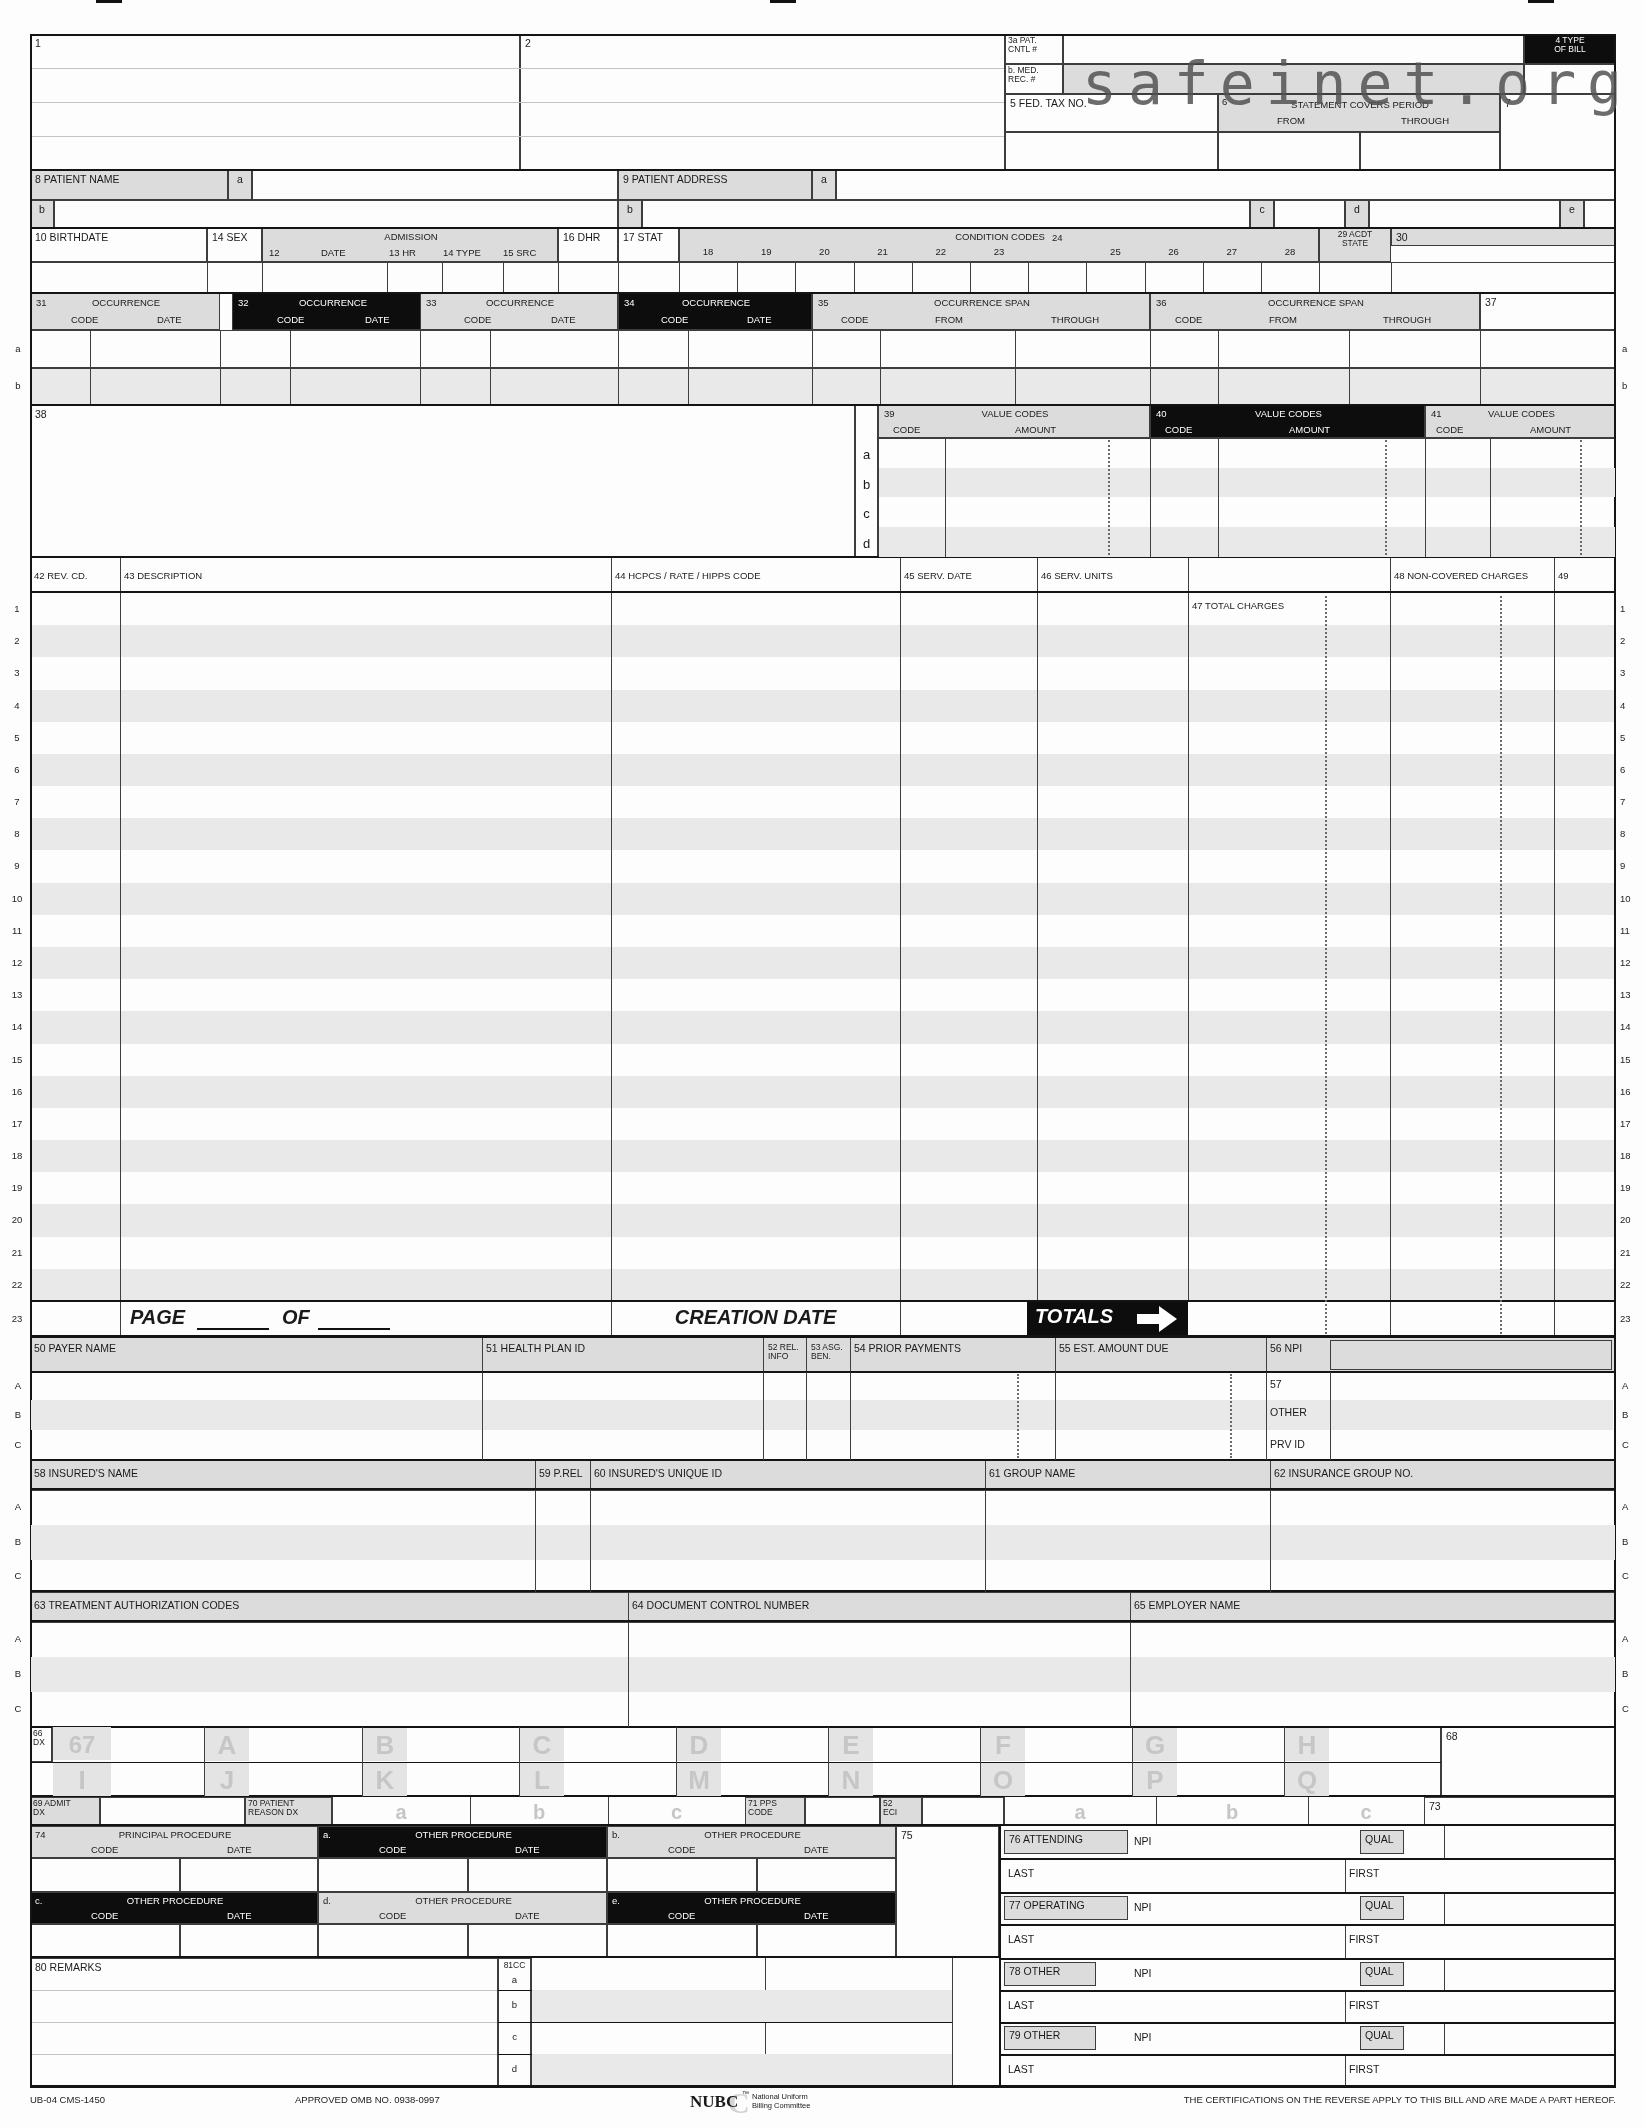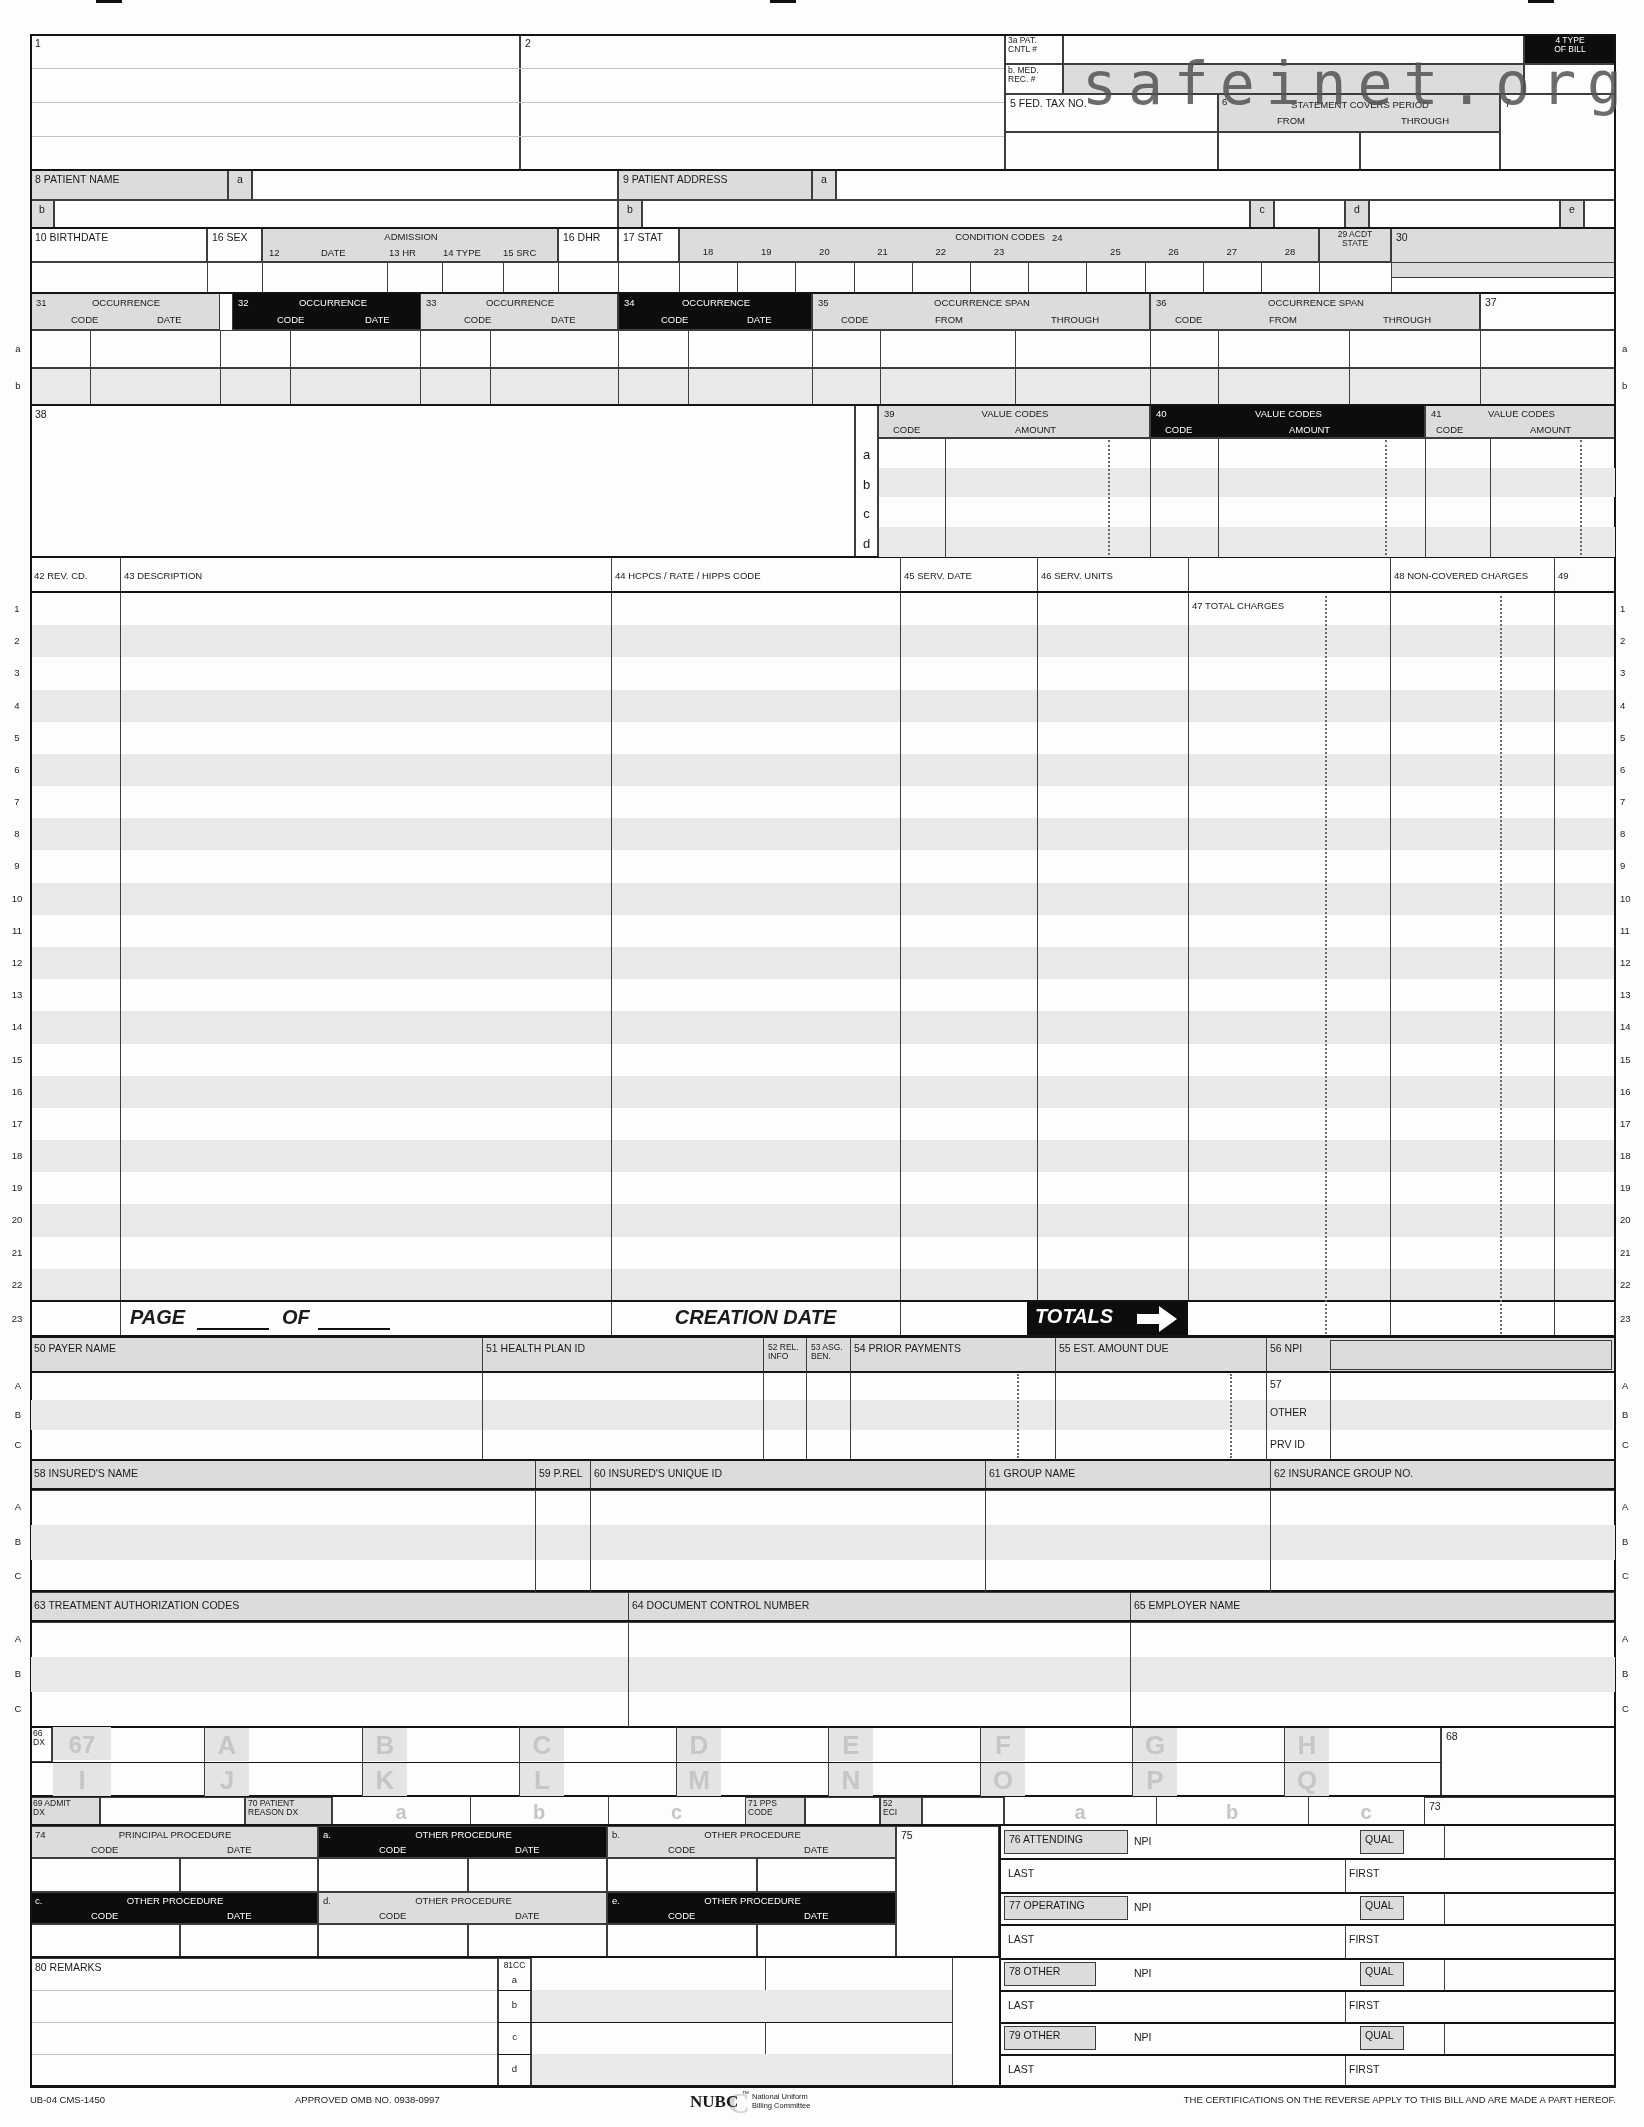--- a/index.html
+++ b/index.html
@@ -200,26 +200,26 @@
     <div class="a bx" style="left: 54px; top: 200px; width: 564px; height: 28px;"></div>
     <div class="a bx g lb ctr" style="left: 618px; top: 200px; width: 24px; height: 28px;">b</div>
     <div class="a bx" style="left: 642px; top: 200px; width: 608px; height: 28px;"></div>
     <div class="a bx g lb ctr" style="left: 1250px; top: 200px; width: 24px; height: 28px;">c</div>
     <div class="a bx" style="left: 1274px; top: 200px; width: 71px; height: 28px;"></div>
     <div class="a bx g lb ctr" style="left: 1345px; top: 200px; width: 24px; height: 28px;">d</div>
     <div class="a bx" style="left: 1369px; top: 200px; width: 191px; height: 28px;"></div>
     <div class="a bx g lb ctr" style="left: 1560px; top: 200px; width: 24px; height: 28px;">e</div>
     <div class="a bx" style="left: 1584px; top: 200px; width: 32px; height: 28px;"></div>
     <div class="a bx lb" style="left: 30px; top: 228px; width: 177px; height: 34px;">10 BIRTHDATE</div>
-    <div class="a bx lb" style="left: 207px; top: 228px; width: 55px; height: 34px;">16 SEX</div>
+    <div class="a bx lb" style="left: 207px; top: 228px; width: 55px; height: 34px;">14 SEX</div>
     <div class="a bx lb" style="left: 558px; top: 228px; width: 60px; height: 34px;">16 DHR</div>
     <div class="a bx lb" style="left: 618px; top: 228px; width: 61px; height: 34px;">17 STAT</div>
     <div class="a bx g lb8 ctr" style="left: 1319px; top: 228px; width: 72px; height: 34px;">29 ACDT
 STATE</div>
-    <div class="a bx g lb" style="left: 1391px; top: 228px; width: 225px; height: 50px;">30</div>
+    <div class="a bx g lb" style="left: 1391px; top: 228px; width: 225px; height: 18px;">30</div>
     <div class="a bx" style="left: 30px; top: 262px; width: 1586px; height: 31px;"></div>
     <div class="a bx lb" style="left: 1480px; top: 293px; width: 136px; height: 37px;">37</div>
     <div class="a bx" style="left: 30px; top: 330px; width: 1586px; height: 38px;"></div>
     <div class="a bx s" style="left: 30px; top: 368px; width: 1586px; height: 37px;"></div>
     <div class="a bx lb" style="left: 30px; top: 405px; width: 825px; height: 152px;">38</div>
     <div class="a bx" style="left: 855px; top: 405px; width: 23px; height: 152px;"></div>
     <div class="a bx" style="left: 878px; top: 438px; width: 738px; height: 119px;"></div>
     <div class="a bx" style="left: 30px; top: 557px; width: 1586px; height: 36px;"></div>
     <div class="a bx g" style="left: 30px; top: 1337px; width: 1586px; height: 35px;"></div>
     <div class="a bx" style="left: 1330px; top: 1340px; width: 282px; height: 30px;"></div>

